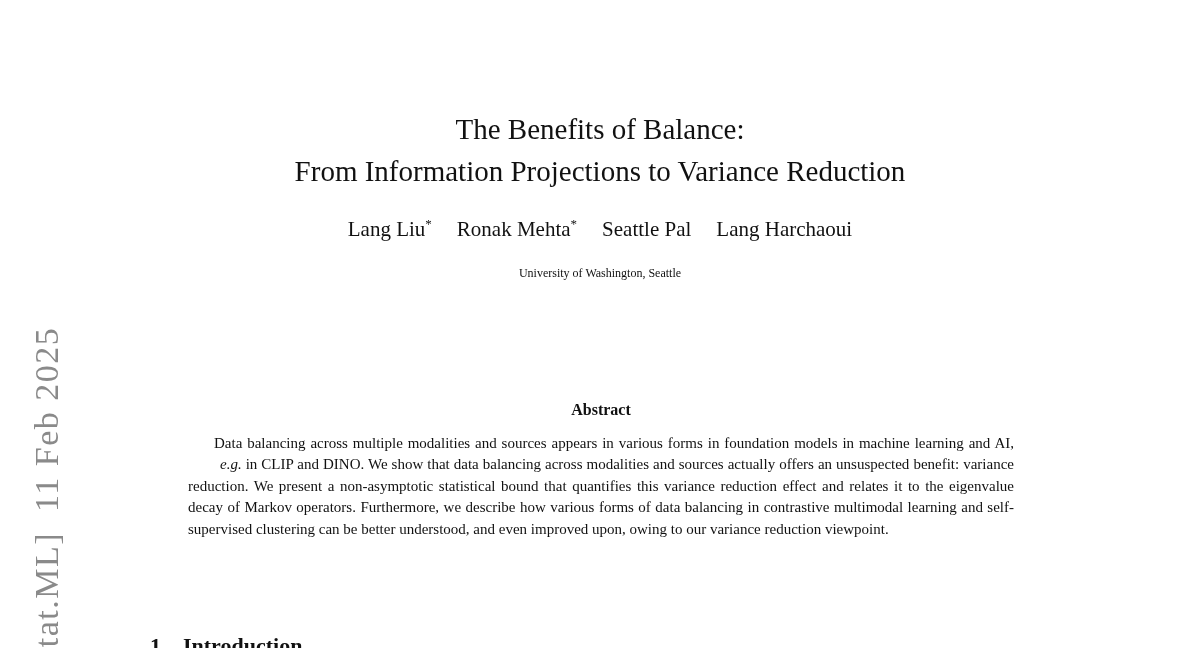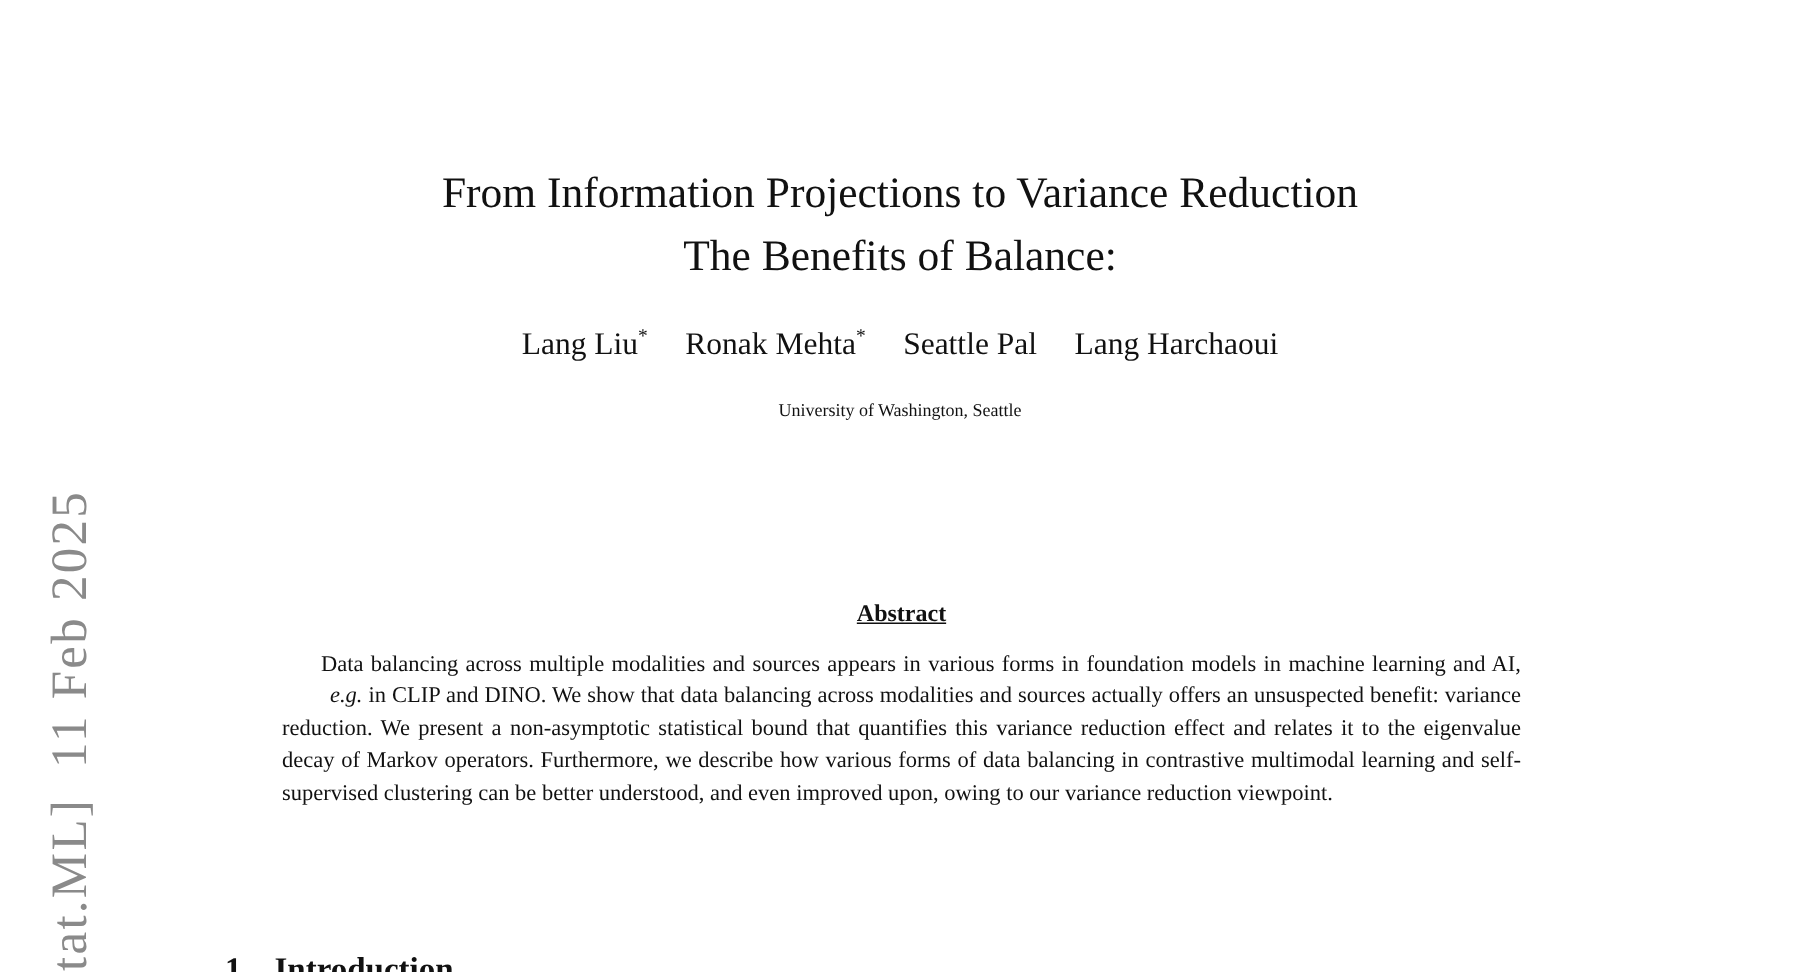--- a/index.html
+++ b/index.html
@@ -72,21 +72,20 @@
     position: absolute;
     left: 188px;
     top: 401px;
     width: 826px;
   }
   .abstract-heading {
     text-align: center;
     font-weight: bold;
     font-size: 16px;
     line-height: 18px;
-    text-decoration: underline;
   }
   .abstract-text {
     margin: 14px 0 0 0;
     font-size: 15px;
     line-height: 21.4px;
     text-align: justify;
     text-indent: 26px;
   }
   .abstract-text .italic {
     font-style: italic;
@@ -106,22 +105,22 @@
   }
 </style>
 </head>
 <body>
 
 <div class="page">
 
   <div class="watermark">stat.ML]  11 Feb 2025</div>
 
   <div class="title-block">
+    <div>The Benefits of Balance:</div>
     <div>From Information Projections to Variance Reduction</div>
-    <div>The Benefits of Balance:</div>
   </div>
 
   <div class="authors-row">
     <span class="author"><span>Lang Liu</span><sup>*</sup></span>
     <span class="author"><span>Ronak Mehta</span><sup>*</sup></span>
     <span class="author"><span>Seattle Pal</span><sup></sup></span>
     <span class="author"><span>Lang Harchaoui</span><sup></sup></span>
   </div>
 
   <div class="affiliation">University of Washington, Seattle</div>

